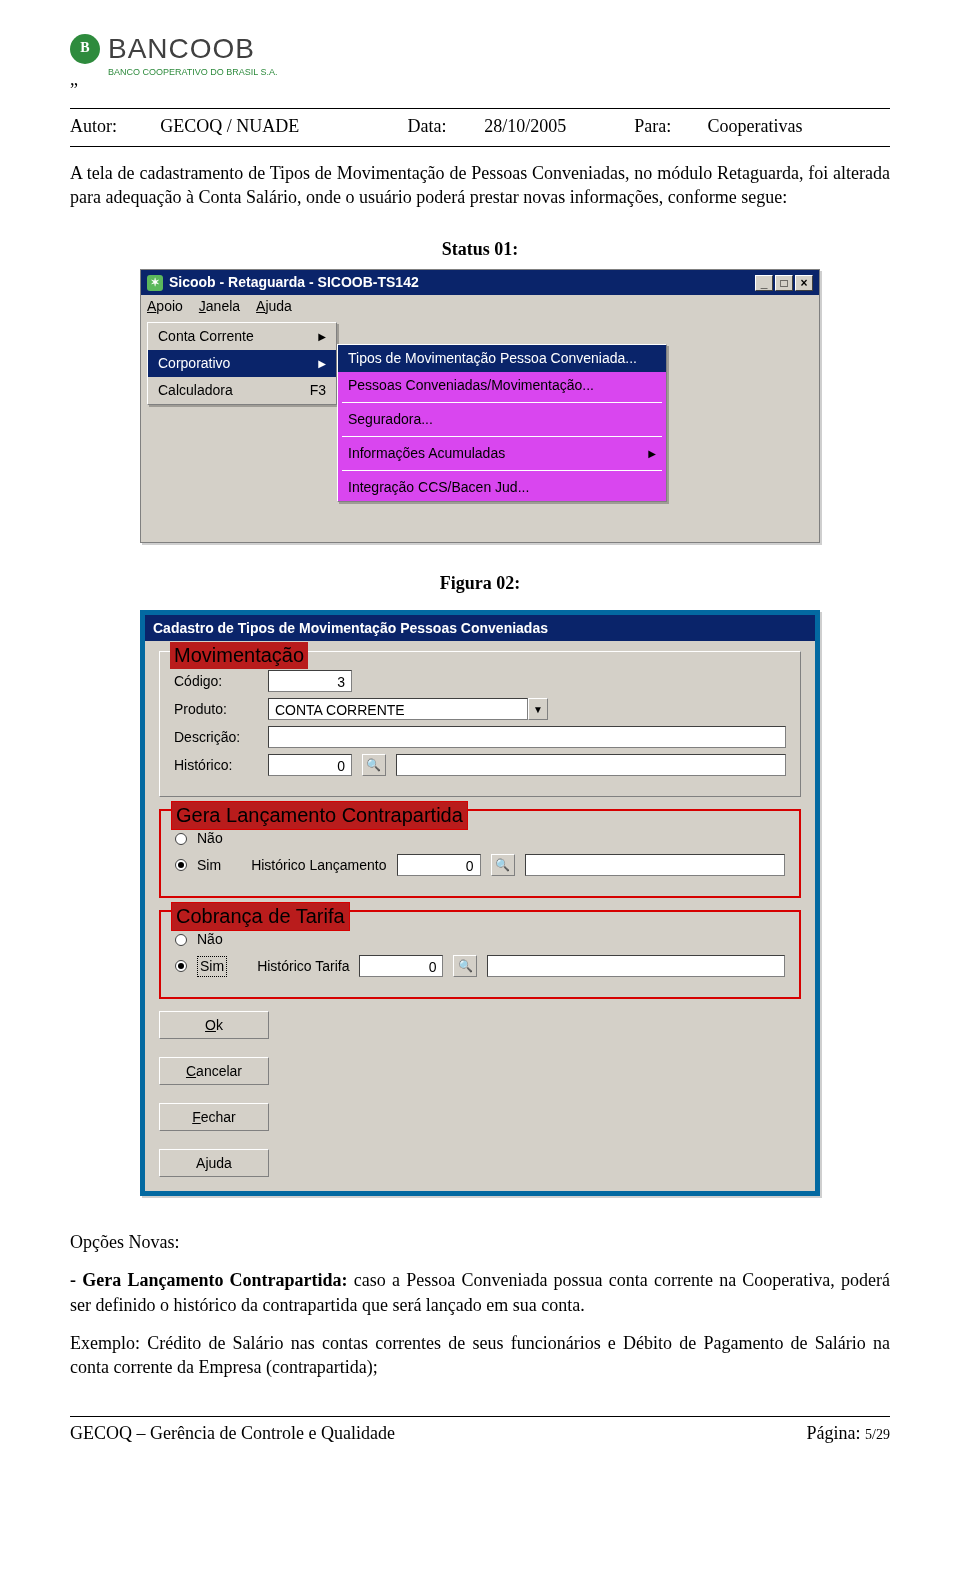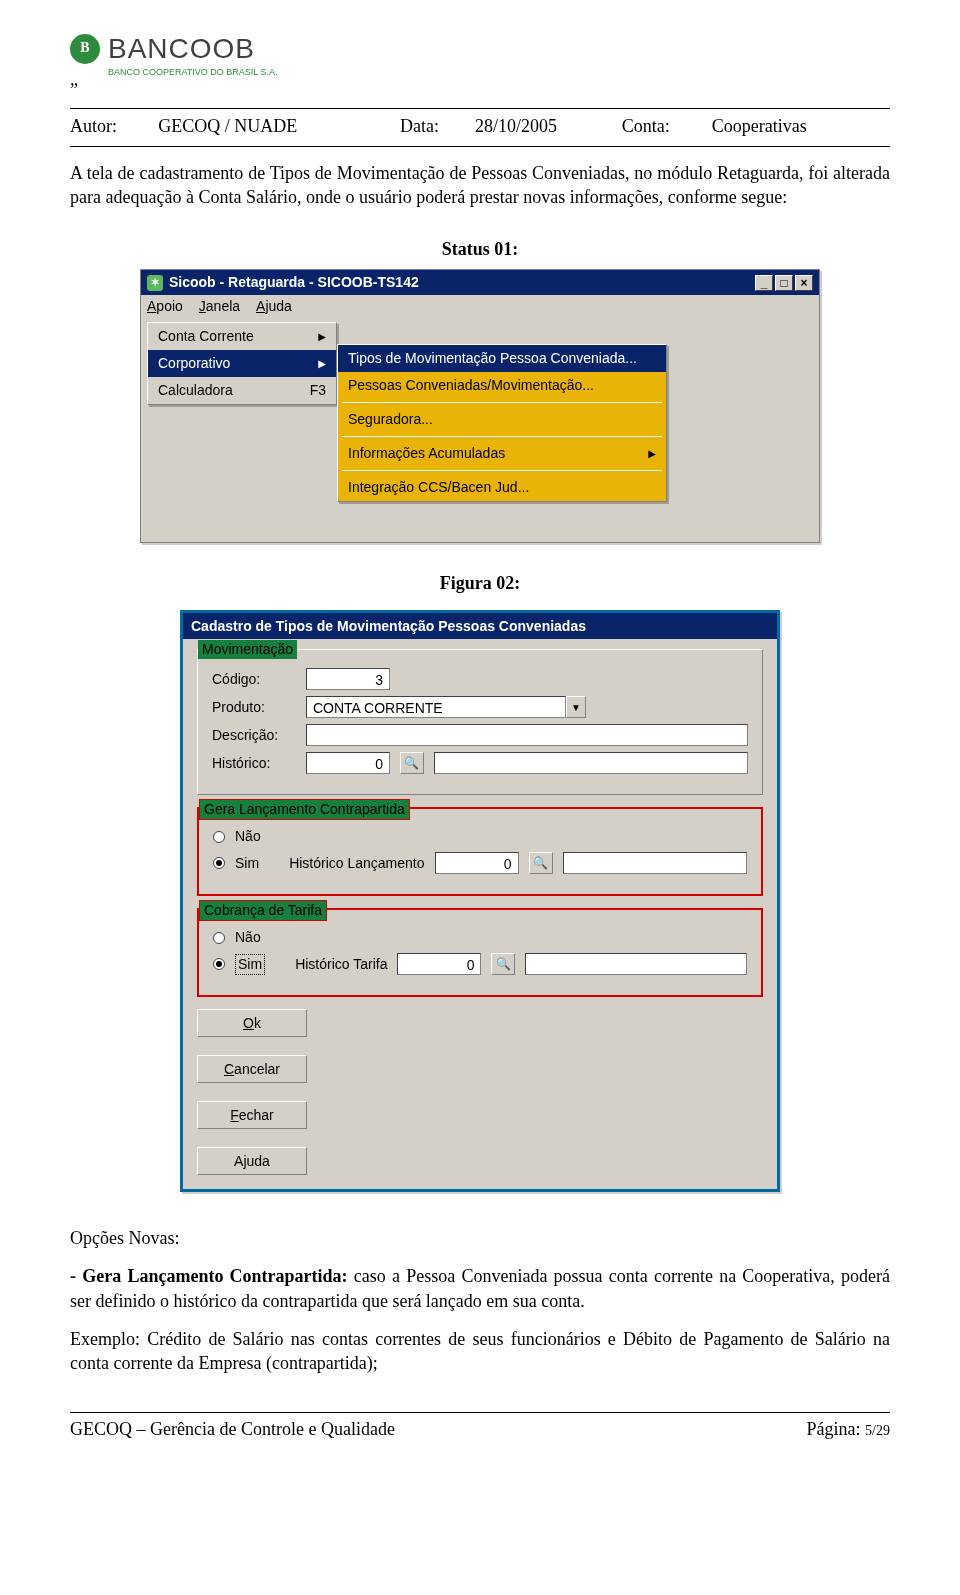--- a/index.html
+++ b/index.html
@@ -59,41 +59,41 @@
     border:1px solid #808080; border-top-color:#fff; border-left-color:#fff;
     box-shadow:2px 2px 0 #00000040;
   }
   .menu1 .item, .menu2 .item {
     padding:4px 10px; display:flex; justify-content:space-between; align-items:center;
     white-space:nowrap;
   }
   .menu1 .item.sel { background:#0a246a; color:#fff; }
   .tri { font-size:10px; }
   .menu2 {
-    position:absolute; top:22px; left:196px; width:330px; background:#eab308;
+    position:absolute; top:22px; left:196px; width:330px; background:#d946ef;
     border:1px solid #808080; border-top-color:#fff; border-left-color:#fff;
     box-shadow:2px 2px 0 #00000040;
   }
   .menu2 .div { height:1px; background:#808080; margin:3px 4px; border-bottom:1px solid #fff; }
   .menu2 .item.sel { background:#0a246a; color:#fff; }
 
   
-  .fig2 { width:600px; margin:14px auto; background:#d4d0c8; border:3px solid #0369a1; box-shadow: 2px 2px 0 #00000030; }
+  .fig2 { width:680px; margin:14px auto; background:#d4d0c8; border:5px solid #0369a1; box-shadow: 2px 2px 0 #00000030; }
   .dlg-title {
     background:#0a246a; color:#fff; font-weight:bold; padding:4px 8px;
   }
   .dlg-body { padding:10px 14px 14px 14px; }
   .groupbox {
     border:1px solid #808080; border-top-color:#fff; border-left-color:#fff;
     padding:12px 14px 14px 14px; position:relative; margin-bottom:12px;
     background:#d4d0c8;
   }
   .groupbox.red { border:2px solid #d60000; }
   .gb-legend {
-    position:absolute; top:-10px; left:0; background:#15803d; padding:0 4px; font-size:14px;
+    position:absolute; top:-10px; left:10px; background:#b91c1c; padding:0 4px; font-size:20px;
   }
   .gb-legend.red { border:1px solid #d60000; padding:0 4px; }
   .form-row { display:flex; align-items:center; gap:10px; margin:6px 0; }
   .lbl { width:84px; }
   .input {
     background:#fff; border:1px solid #808080; border-top-color:#404040; border-left-color:#404040;
     height:22px; padding:2px 6px; font-family:Tahoma, Arial, sans-serif; font-size:14px;
   }
   .input.small { width:84px; text-align:right; }
   .input.wide { flex:1; }
@@ -136,21 +136,21 @@
 
   <div class="hr"></div>
 
   <table class="meta-table">
     <tbody>
         <tr>
       <td>Autor:</td>
       <td>GECOQ / NUADE</td>
       <td>Data:</td>
       <td>28/10/2005</td>
-      <td>Conta:</td>
+      <td>Para:</td>
       <td>Cooperativas</td>
       <td></td>
     </tr>
   </tbody>
     </table>
 
   <div class="hr"></div>
 
   <p class="body-text">A tela de cadastramento de Tipos de Movimentação de Pessoas Conveniadas, no módulo Retaguarda, foi alterada para adequação à Conta Salário, onde o usuário poderá prestar novas informações, conforme segue:</p>
 

